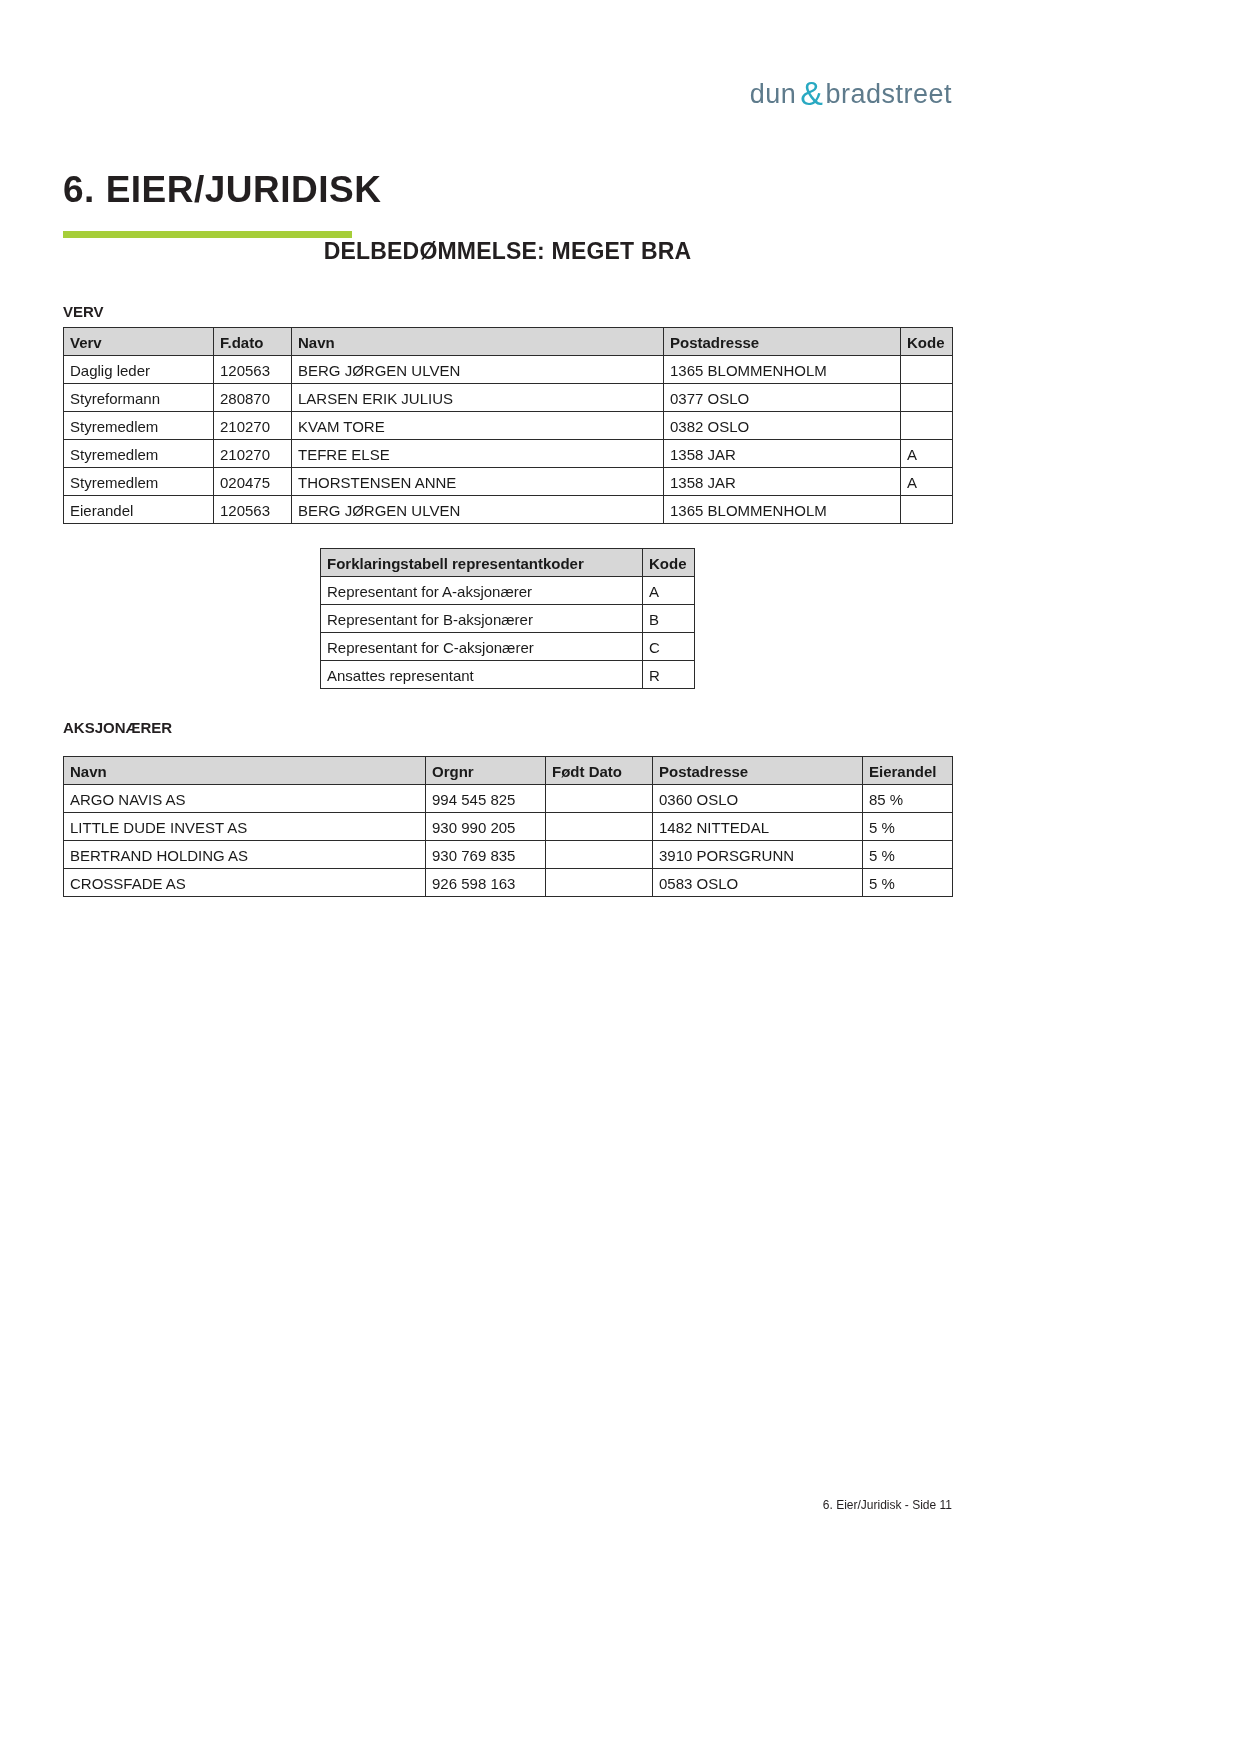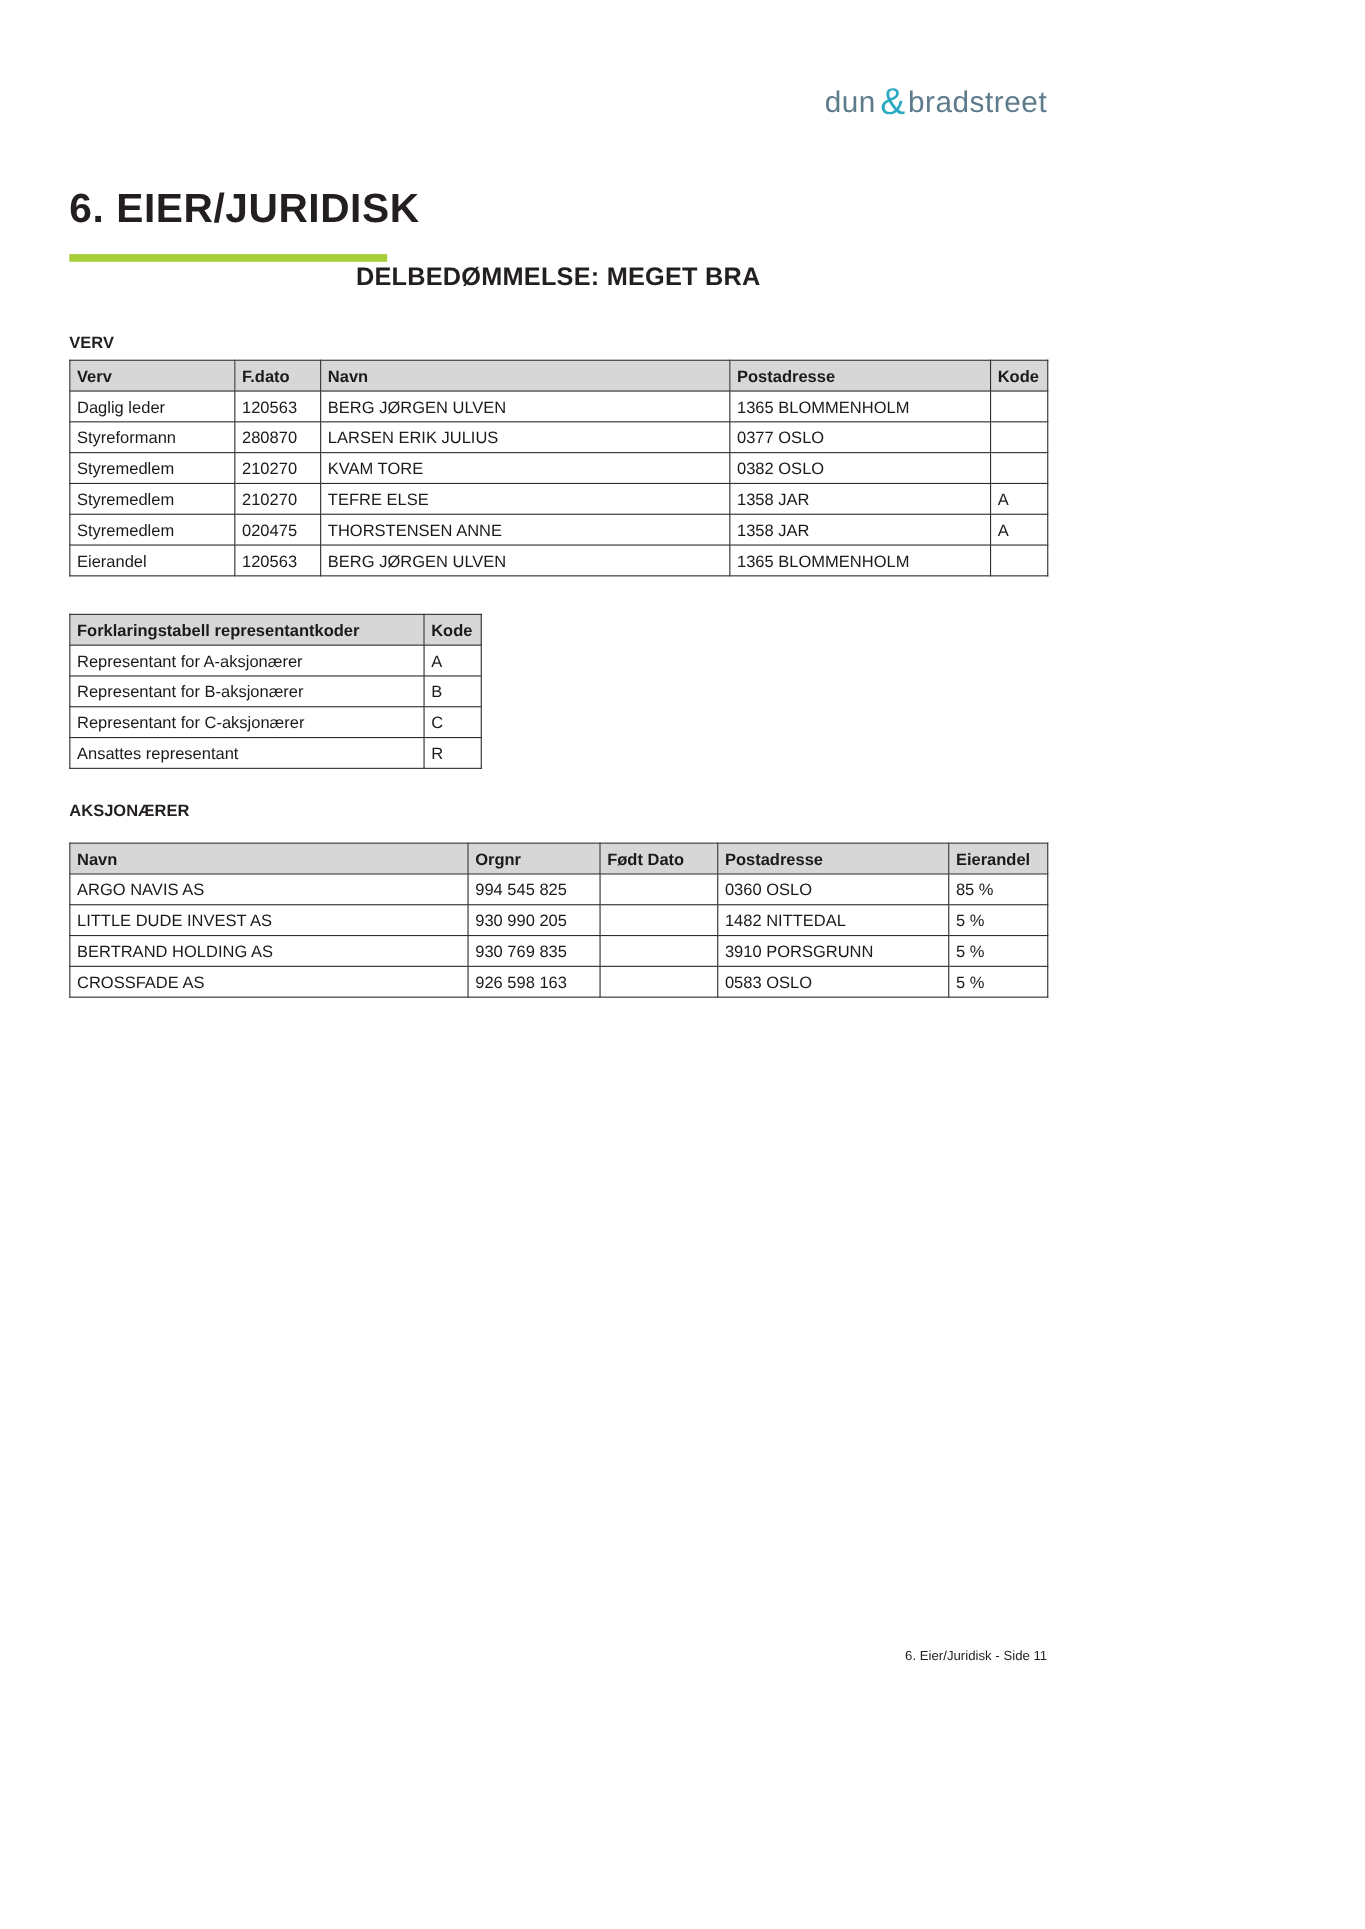--- a/index.html
+++ b/index.html
@@ -84,23 +84,23 @@
     padding: 4px 6px 3px 6px;
     height: 28px;
     overflow: hidden;
     white-space: nowrap;
   }
   th {
     background: #d7d7d7;
     font-weight: bold;
   }
   .codes-table-wrap {
-    margin-top: 34px;
+    margin-top: 24px;
     display: flex;
-    justify-content: flex-start;
+    justify-content: center;
   }
   .codes-table-wrap table { width: 374px; }
   
   .footer {
     position: absolute;
     top: 1498px;
     right: 289px;
     font-size: 12px;
     color: #231f20;
   }

